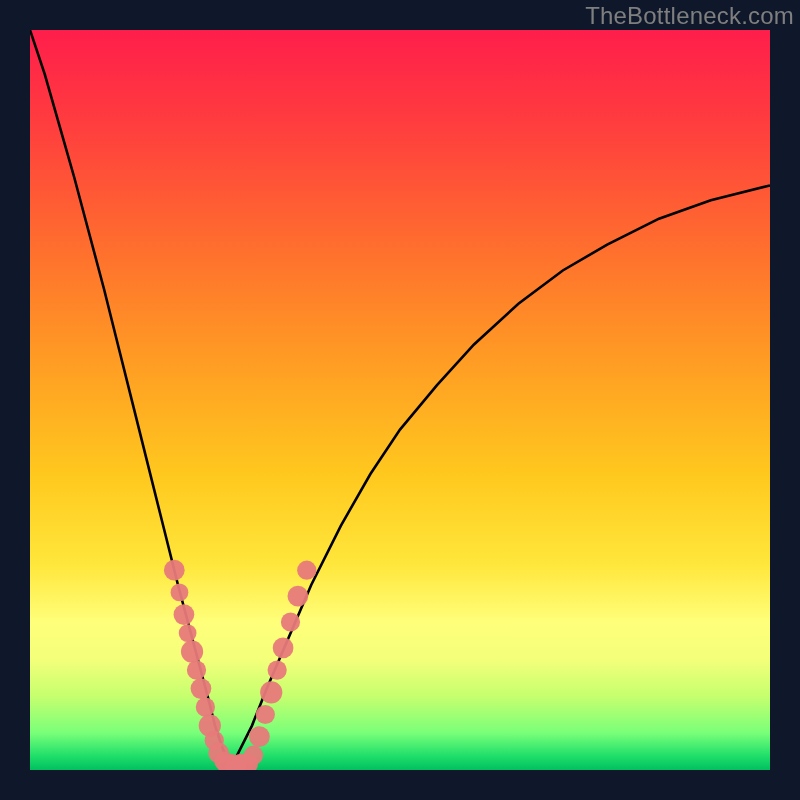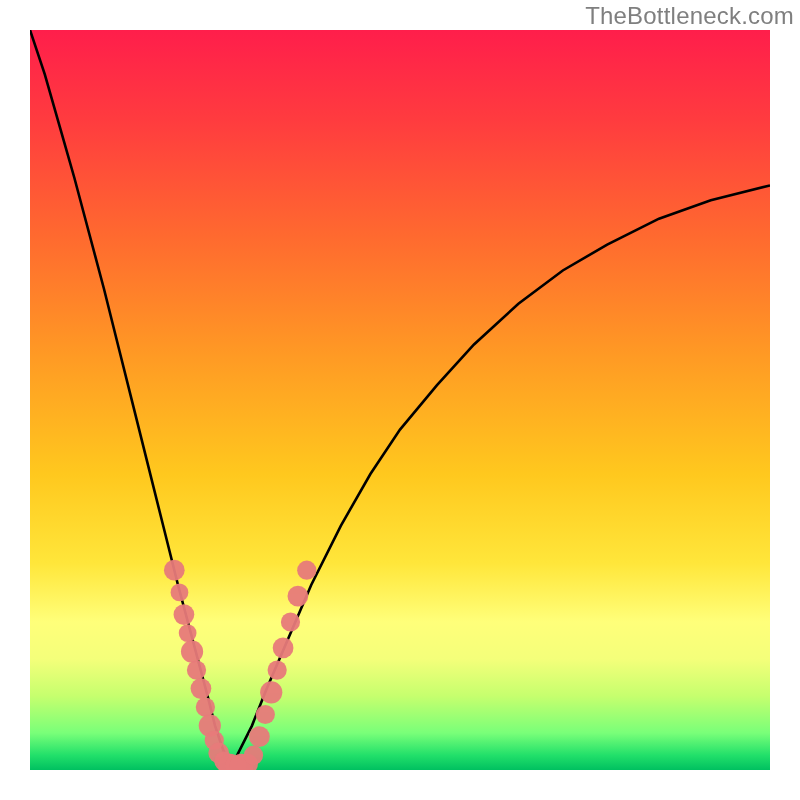--- a/index.html
+++ b/index.html
@@ -8,21 +8,21 @@
     width: 800px;
     height: 800px;
     background: #000;
     font-family: Arial, Helvetica, sans-serif;
     overflow: hidden;
   }
   .frame {
     position: relative;
     width: 800px;
     height: 800px;
-    background: #ffffff;
+    background: #0f172a;
   }
   .plot-area {
     position: absolute;
     left: 30px;
     top: 30px;
     width: 740px;
     height: 740px;
     
     background: linear-gradient(
       to bottom,

